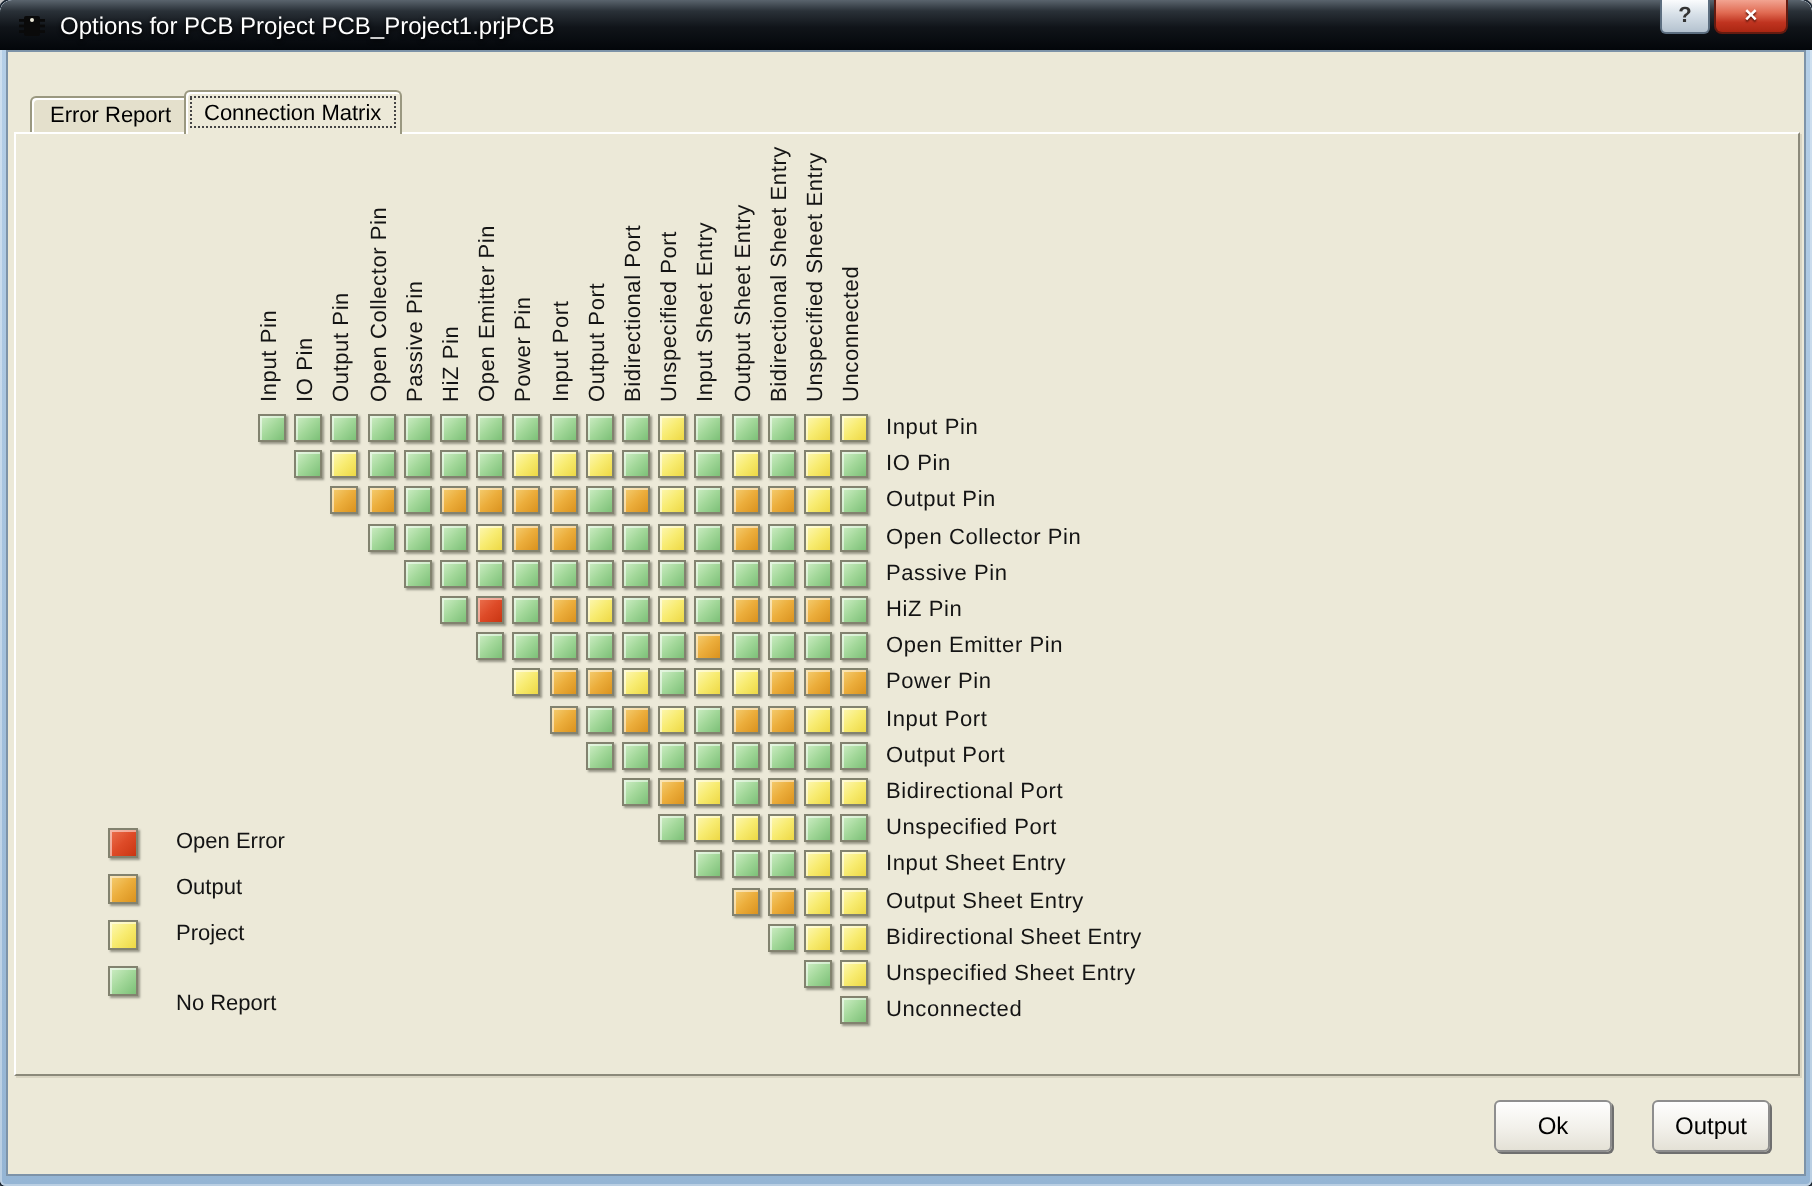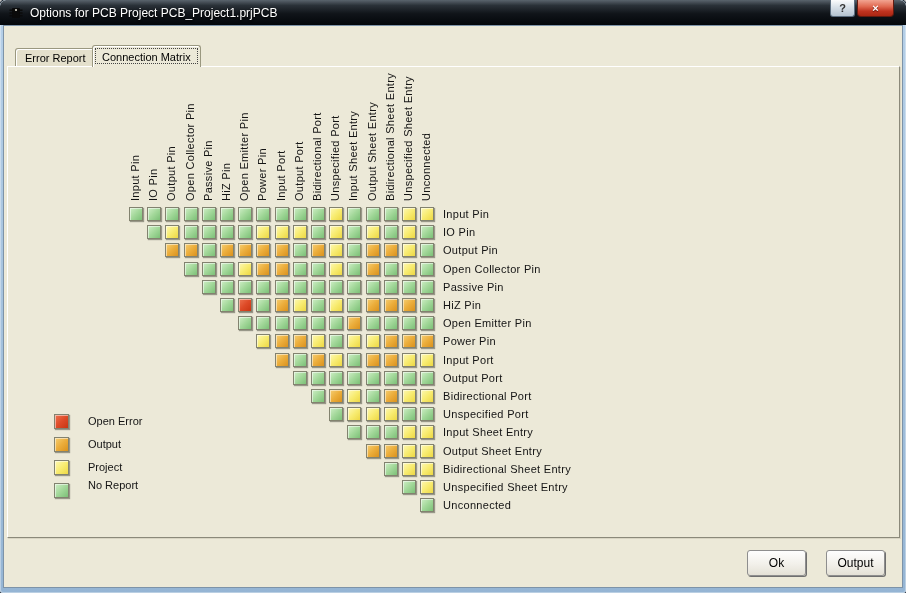--- a/index.html
+++ b/index.html
@@ -299,19 +299,19 @@
         <div class="rowlbl" style="top: 413px;">Unspecified Sheet Entry</div>
         <div class="cell cN" title="No Report" style="left: 412px; top: 431px;"></div>
         <div class="rowlbl" style="top: 431px;">Unconnected</div>
         <div class="legend-swatch cF" style="top: 347px;"></div>
         <div class="legend-label" style="top: 347px;">Open Error</div>
         <div class="legend-swatch cE" style="top: 370px;"></div>
         <div class="legend-label" style="top: 370px;">Output</div>
         <div class="legend-swatch cW" style="top: 393px;"></div>
         <div class="legend-label" style="top: 393px;">Project</div>
         <div class="legend-swatch cN" style="top: 416px;"></div>
-        <div class="legend-label" style="top: 411px;">No Report</div>
+        <div class="legend-label" style="top: 428px;">No Report</div>
       </div>
 
     <div class="btn btn-ok">Ok</div>
     <div class="btn btn-cancel">Output</div>
   </div>
 </div>
 
 </body></html>

